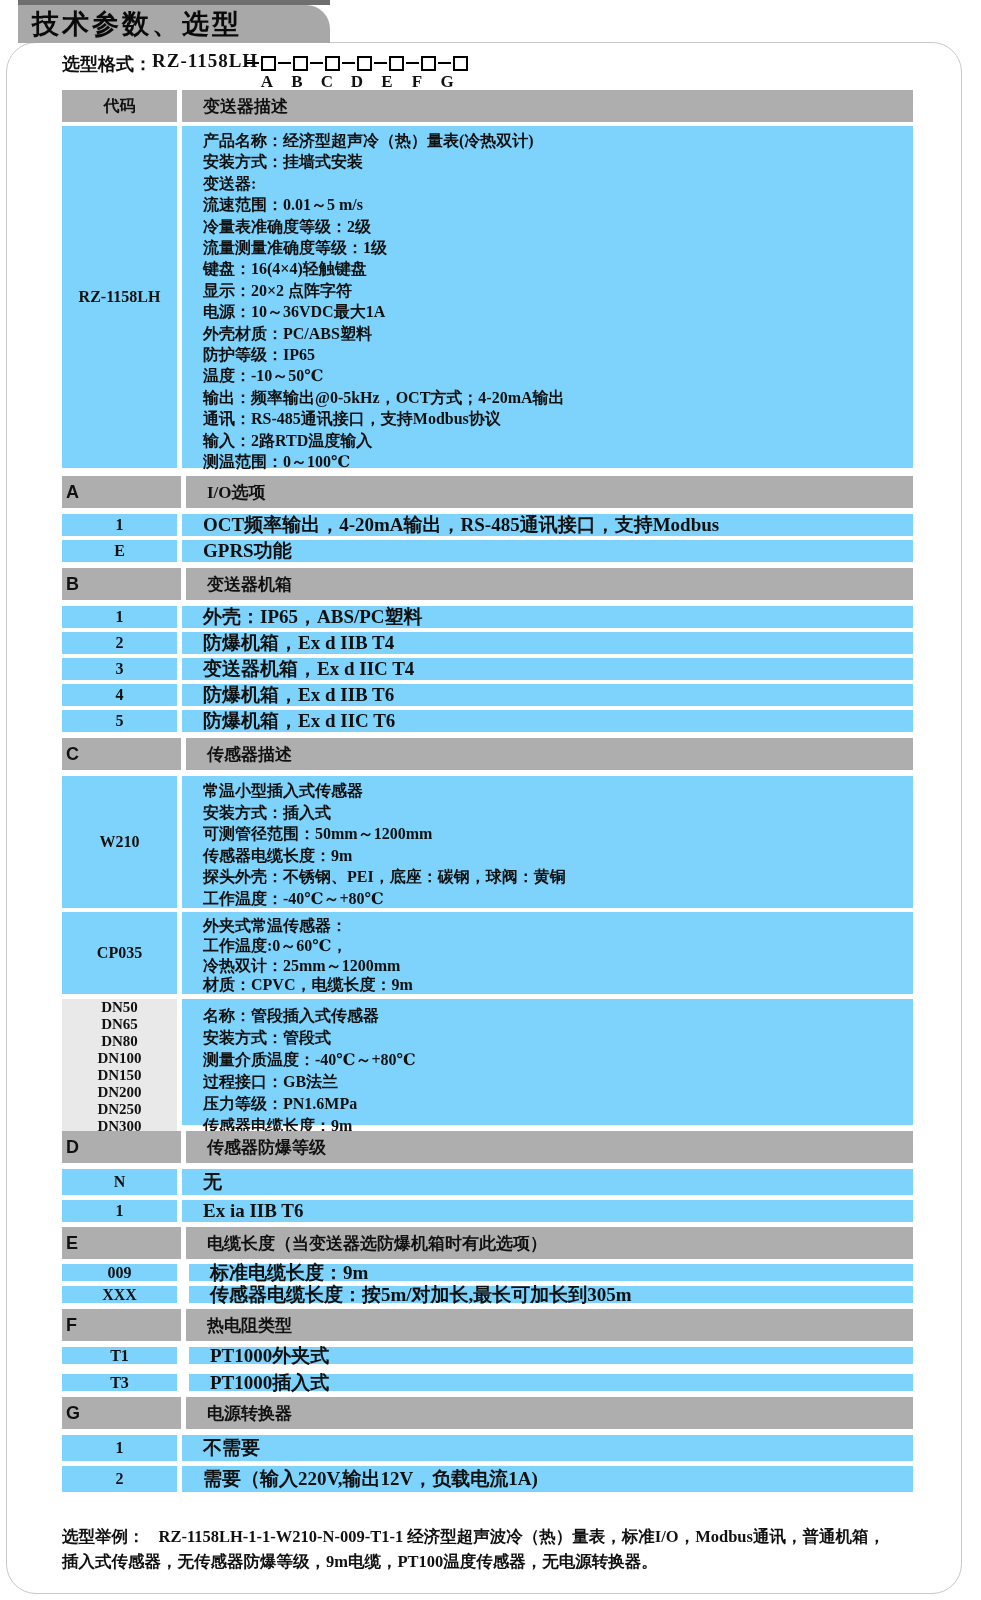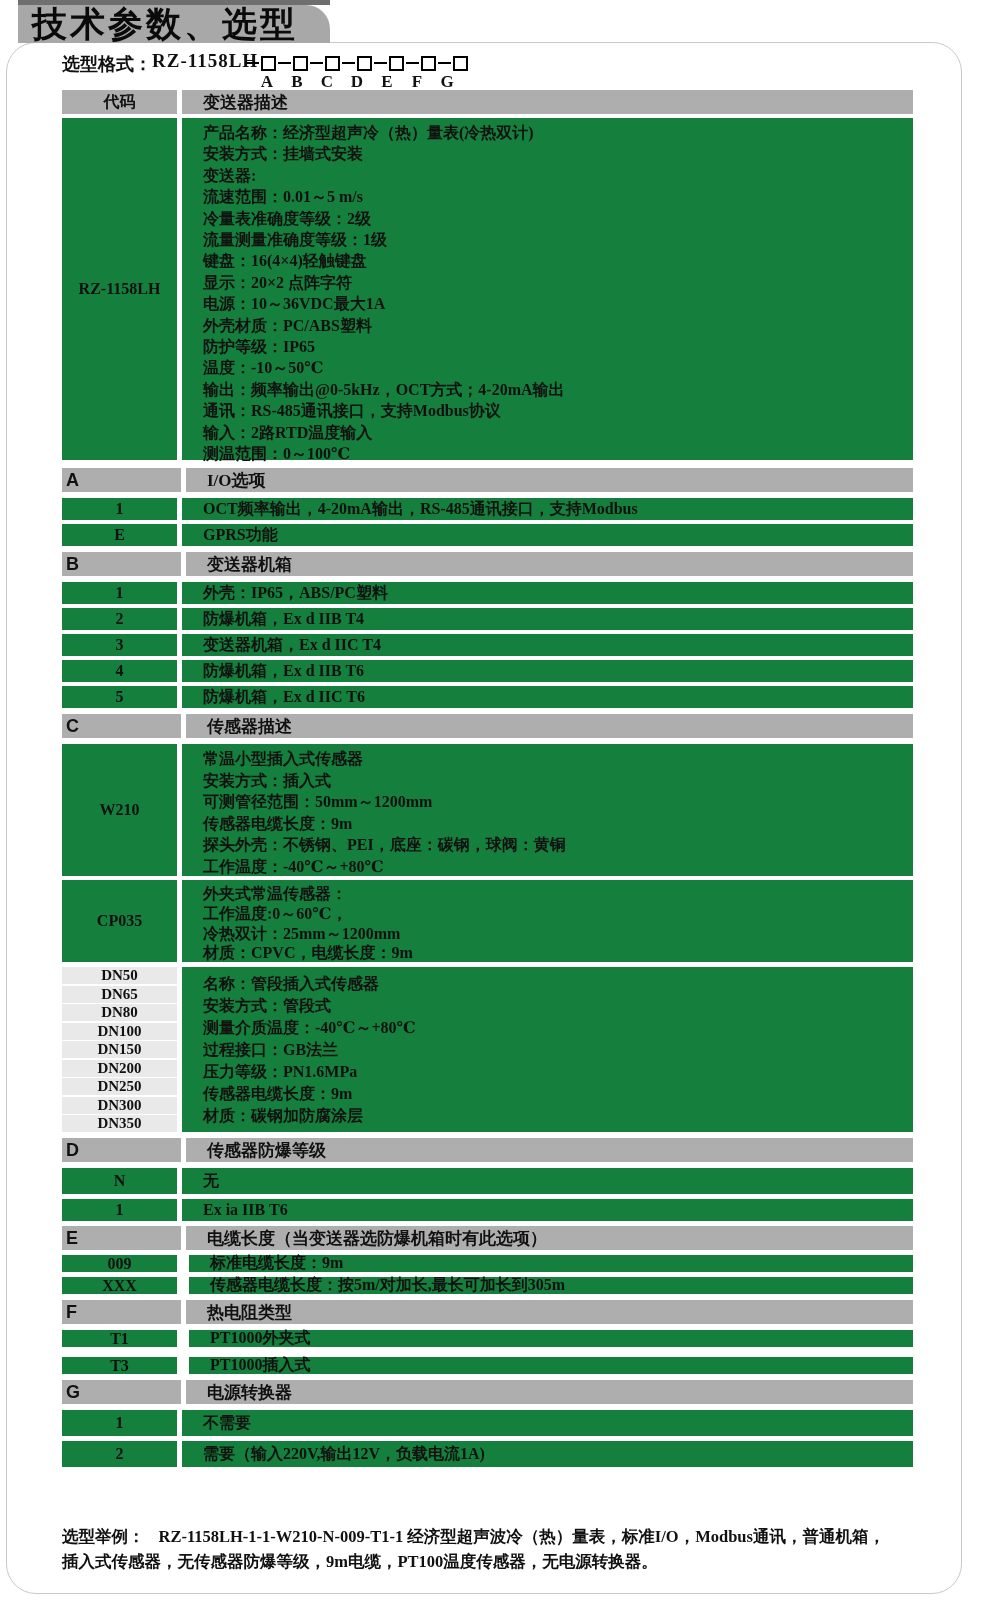--- a/index.html
+++ b/index.html
@@ -13,48 +13,48 @@
   .frame{
     position:absolute;left:6px;top:42px;width:954px;height:1550px;
     border:1px solid #c9c9c9;border-radius:30px;background:#ffffff;
   }
   
   .title-tab{position:absolute;left:18px;top:0;width:312px;z-index:3;}
   .title-tab .strip{height:5px;background:#6f6f6f;}
   .title-tab .bar{
     height:38px;background:#a8a8a8;border-top-right-radius:24px;
     font-family:"Liberation Sans","DejaVu Sans",sans-serif;
-    font-weight:bold;font-size:35px;line-height:38px;color:#0a0a0a;
+    font-weight:bold;font-size:27px;line-height:38px;color:#0a0a0a;
     padding-left:14px;letter-spacing:3px;
   }
   
   .fmt-label{position:absolute;left:62px;top:52px;font-size:18px;font-weight:bold;z-index:3;}
   .fmt-model{position:absolute;left:152px;top:50px;font-size:19px;font-weight:bold;letter-spacing:1px;z-index:3;}
   .fmt-slots{position:absolute;left:244px;top:52px;height:22px;display:flex;align-items:center;z-index:3;}
   .fmt-slots .dash{display:inline-block;width:13px;height:2px;background:#000;margin:0 2px;}
   .fmt-slots .sq{display:inline-block;width:11px;height:11px;border:2px solid #000;background:#fff;}
   .fmt-letters{position:absolute;left:252px;top:72px;display:flex;z-index:3;}
   .fmt-letters span{display:inline-block;width:30px;text-align:center;font-weight:bold;font-size:17px;}
   
   .tbl{position:absolute;left:62px;top:90px;width:851px;z-index:2;}
   .row{display:flex;gap:5px;}
   .c1{width:115px;flex:0 0 115px;}
   .c2{flex:1;}
   .hdr{background:#aeaeae;}
-  .cell{background:#15803d;}
-  .h28{height:24px;} .h26{height:26px;} .h24{height:17px;gap:12px;} .h22{height:22px;}
-  .h342{height:342px;} .h132{height:132px;} .h82{height:82px;} .h165{height:165px;}
+  .cell{background:#7dd3fc;}
+  .h28{height:32px;} .h26{height:26px;} .h24{height:17px;gap:12px;} .h22{height:22px;}
+  .h342{height:342px;} .h132{height:132px;} .h82{height:82px;} .h165{height:126px;}
   .mb2{margin-bottom:10px;} .mb4{margin-bottom:4px;} .mb5{margin-bottom:5px;}
   .mb6{margin-bottom:6px;} .mb7{margin-bottom:7px;} .mb8{margin-bottom:8px;}
   .vc{display:flex;align-items:center;}
   .code{justify-content:center;text-align:center;font-weight:bold;font-size:16px;}
   .codeblock{display:flex;align-items:center;justify-content:center;font-weight:bold;font-size:16px;}
   .letter{font-family:"Liberation Sans","DejaVu Sans",sans-serif;font-weight:bold;font-size:18px;padding-left:4px;}
   .sectitle{font-weight:bold;font-size:17px;padding-left:21px;}
-  .desc{font-weight:bold;font-size:16px;padding-left:21px;}
+  .desc{font-weight:bold;font-size:19px;padding-left:21px;}
   .lines{padding:4px 10px 0 21px;font-weight:bold;font-size:16px;}
   .lh214 div{line-height:21.4px;}
   .lh215 div{line-height:21.5px;}
   .lh20 div{line-height:19.8px;}
   .lh22 div{line-height:22px;}
   .dncol{display:flex;flex-direction:column;justify-content:space-between;}
   .dncol .dncell{height:17px;background:#e9e9e9;display:flex;align-items:center;justify-content:center;font-weight:bold;font-size:15px;}
   .dnlines{padding-top:6px;}
   
   .example{position:absolute;left:62px;top:1524px;width:885px;z-index:2;font-weight:bold;font-size:16.5px;line-height:25px;}

